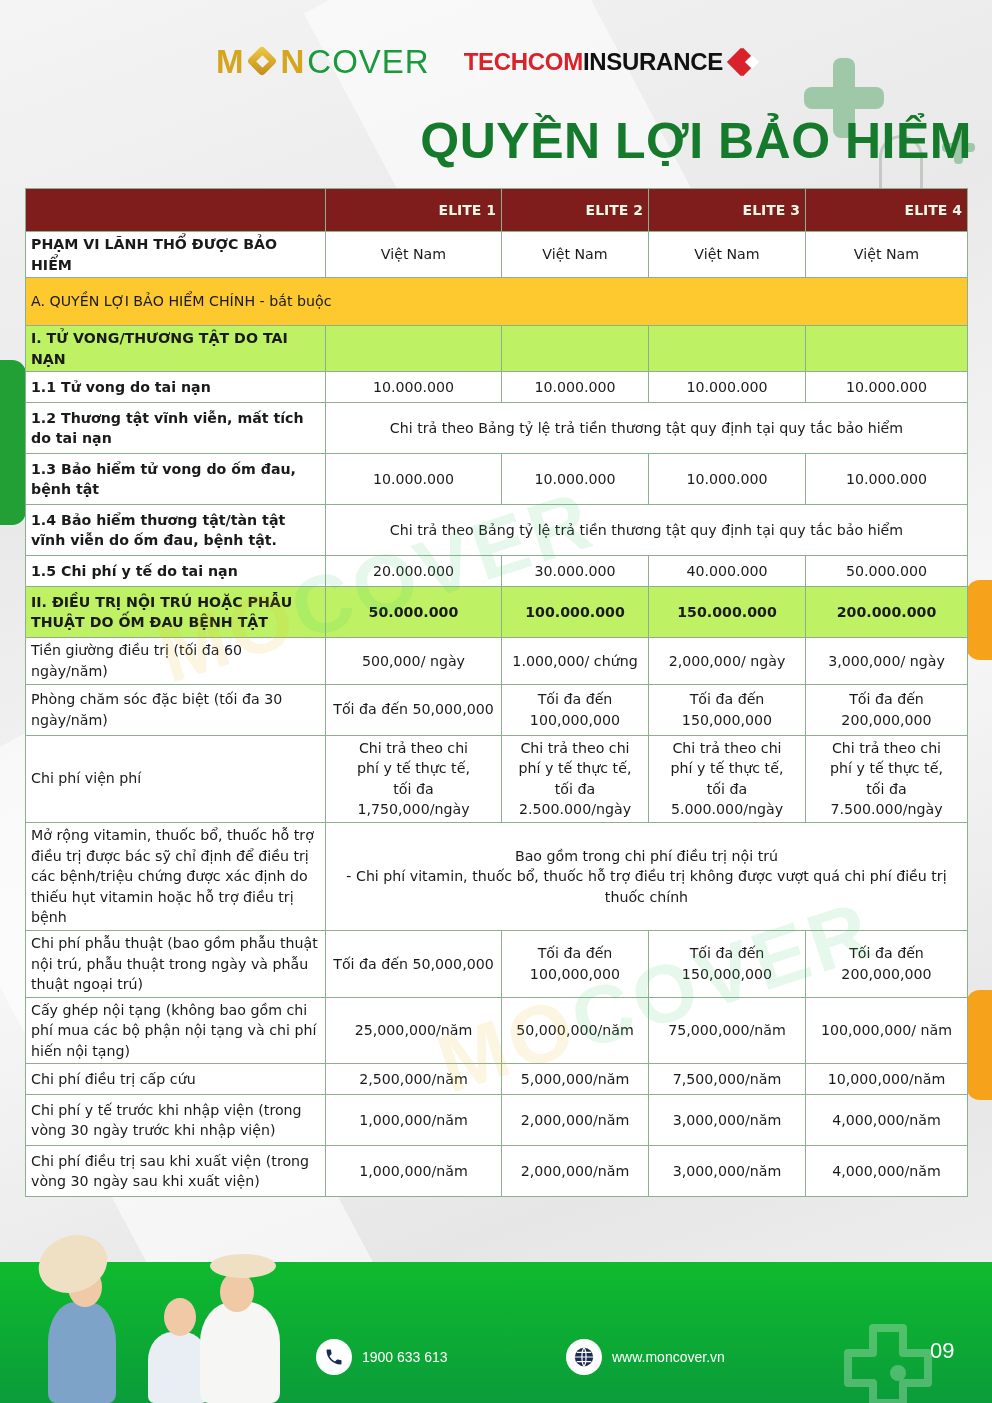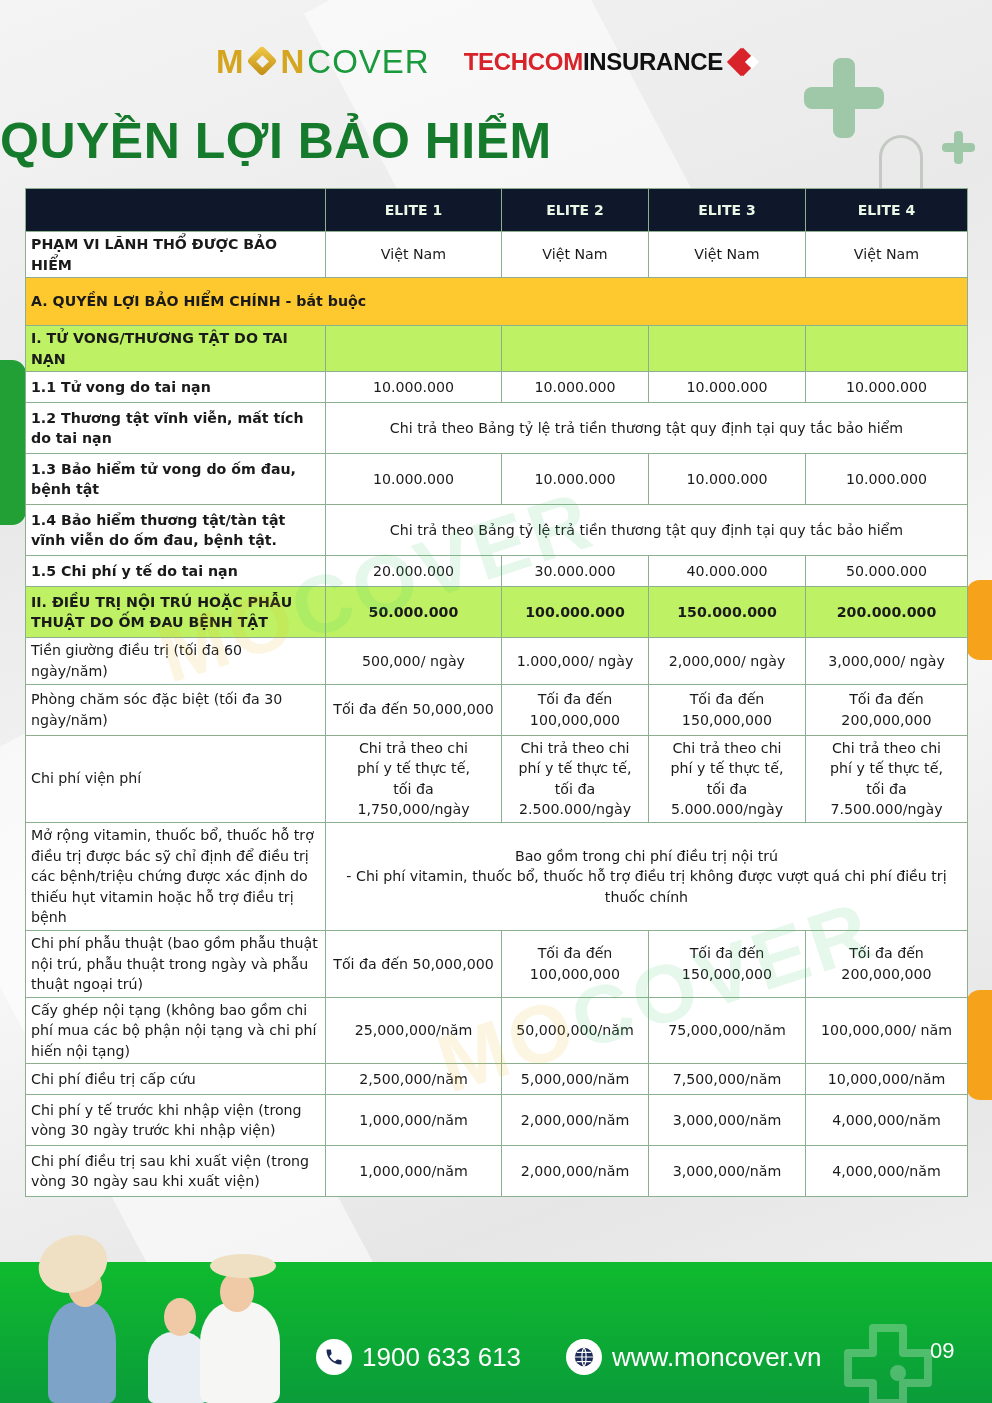--- a/index.html
+++ b/index.html
@@ -32,43 +32,43 @@
   .mon-cover { color: #1a9a3c; font-weight: normal; margin-left: 2px; }
   .techcom { margin-left: 26px; display: flex; align-items: center; font-family: "Liberation Sans", sans-serif; font-weight: bold; font-size: 24px; letter-spacing: -0.3px; }
   .tc-red { color: #d8232a; margin-left: 8px; }
   .tc-black { color: #111; }
   .tc-mark { width: 44px; height: 36px; margin-left: 8px; position: relative; }
   .tc-mark span { position: absolute; width: 20px; height: 20px; background: #d8232a; transform: rotate(45deg); top: 8px; }
   .tc-mark span:first-child { left: 2px; }
   .tc-mark span:last-child { left: 20px; }
   .tc-mark i { position: absolute; left: 16px; top: 13px; width: 10px; height: 10px; background: #fff; transform: rotate(45deg); }
 
-  .page-title { position: absolute; left: 0; top: 112px; width: 972px; text-align: left; font-family: "Liberation Sans", sans-serif; font-weight: bold; font-size: 50px; color: #157a2c; letter-spacing: 0.5px; }
+  .page-title { position: absolute; left: 0; top: 112px; width: 972px; text-align: right; font-family: "Liberation Sans", sans-serif; font-weight: bold; font-size: 50px; color: #157a2c; letter-spacing: 0.5px; }
 
   table.benefits { position: absolute; left: 25px; top: 188px; width: 942px; border-collapse: collapse; table-layout: fixed; font-size: 14.2px; background: #fff; }
   table.benefits td, table.benefits th { border: 1px solid #8cb08f; padding: 2px 5px; vertical-align: middle; line-height: 1.45; }
   col.c0 { width: 300px; } col.c1 { width: 176px; } col.c2 { width: 147px; } col.c3 { width: 157px; } col.c4 { width: 162px; }
-  th { background: #0f172a; color: #eaf7e6; font-weight: bold; height: 43px; text-align: center; font-size: 14px; }
+  th { background: #7f1d1d; color: #eaf7e6; font-weight: bold; height: 43px; text-align: right; font-size: 14px; }
   td.val { text-align: center; }
   td.lbl { text-align: left; }
   tr.bold-lbl td.lbl { font-weight: bold; margin-left: 28px; }
-  tr.section-a td { background: #fdc92f; font-weight: bold; height: 48px; margin-left: 36px; }
+  tr.section-a td { background: #fdc92f; font-weight: normal; height: 48px; margin-left: 36px; }
   tr.section-green td { background: #bef264; font-weight: bold; }
   tr.section-green td.val { font-weight: bold; }
   tr.h30 td { height: 31px; }
   tr.h50 td { height: 51px; }
   .watermark { position: absolute; font-family: "Liberation Sans", sans-serif; font-weight: bold; font-size: 82px; transform: rotate(-18deg); opacity: 0.12; pointer-events: none; letter-spacing: 4px; }
   .wm-mo { color: #e2b21a; } .wm-cover { color: #3cc26c; }
 
   .footer { position: absolute; left: 0; top: 1262px; width: 992px; height: 141px; background: linear-gradient(180deg, #0fbb2e 0%, #0a9c3a 100%); }
   .family { position: absolute; left: 30px; top: 1232px; width: 250px; height: 171px; }
   .fig { position: absolute; border-radius: 40% 40% 10% 10%; }
   .hat { position: absolute; background: #efe0c4; border-radius: 50%; }
   .head { position: absolute; background: #f0c9a6; border-radius: 50%; }
-  .contact { position: absolute; top: 1339px; display: flex; align-items: center; color: #fff; font-family: "Liberation Sans", sans-serif; font-size: 26px; }
+  .contact { position: absolute; top: 1339px; display: flex; align-items: center; color: #fff; font-family: "Liberation Sans", sans-serif; font-size: 14px; }
   .icon-circle { width: 36px; height: 36px; border-radius: 50%; background: #fff; display: flex; align-items: center; justify-content: center; margin-right: 10px; }
   .page-num { position: absolute; left: 930px; top: 1338px; color: #fff; font-family: "Liberation Sans", sans-serif; font-size: 22px; }
   .steth { position: absolute; left: 838px; top: 1318px; width: 100px; height: 85px; opacity: 0.35; }
 </style>
 </head>
 <body>
 
 <div class="bg-stripe" style="left:500px;top:-100px;width:260px;height:900px;"></div>
 <div class="bg-stripe" style="left:100px;top:700px;width:200px;height:900px;"></div>
 <div class="deco-plus plus-big"></div>
@@ -163,21 +163,21 @@
   <tr class="section-green h50">
     <td class="lbl">II. ĐIỀU TRỊ NỘI TRÚ HOẶC PHẪU THUẬT DO ỐM ĐAU BỆNH TẬT</td>
     <td class="val">50.000.000</td>
     <td class="val">100.000.000</td>
     <td class="val">150.000.000</td>
     <td class="val">200.000.000</td>
   </tr>
   <tr class="h30">
     <td class="lbl">Tiền giường điều trị (tối đa 60 ngày/năm)</td>
     <td class="val">500,000/ ngày</td>
-    <td class="val">1.000,000/ ngày</td>
+    <td class="val">1.000,000/ chứng</td>
     <td class="val">2,000,000/ ngày</td>
     <td class="val">3,000,000/ ngày</td>
   </tr>
   <tr class="h50">
     <td class="lbl">Phòng chăm sóc đặc biệt (tối đa 30 ngày/năm)</td>
     <td class="val">Tối đa đến 50,000,000</td>
     <td class="val">Tối đa đến 100,000,000</td>
     <td class="val">Tối đa đến 150,000,000</td>
     <td class="val">Tối đa đến 200,000,000</td>
   </tr>

